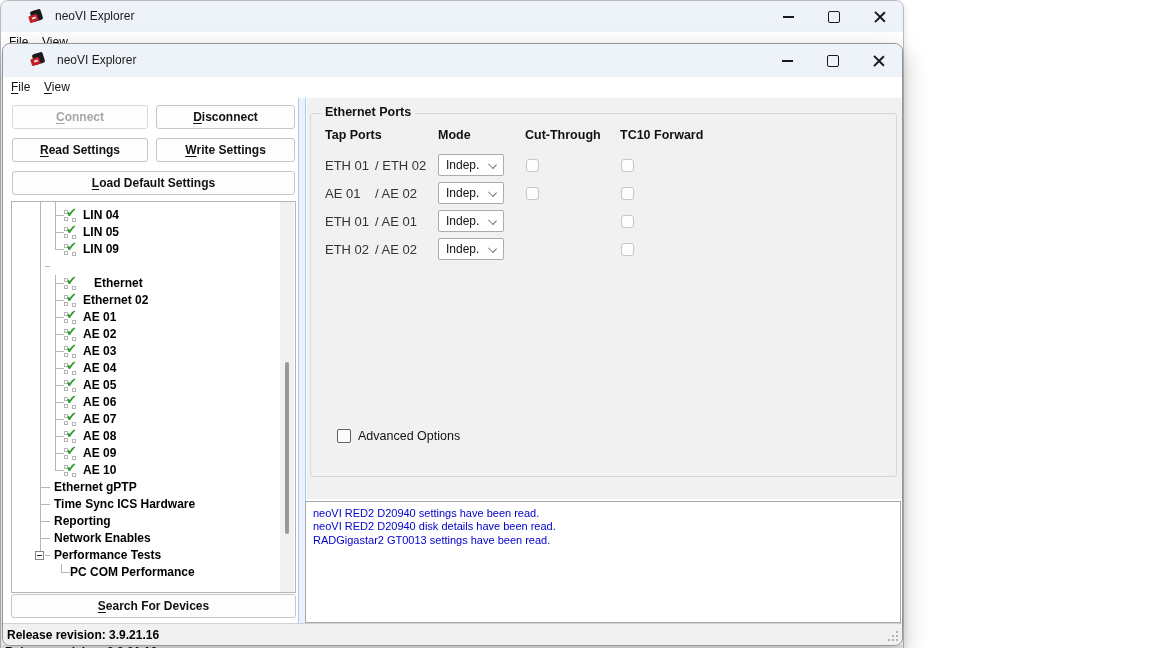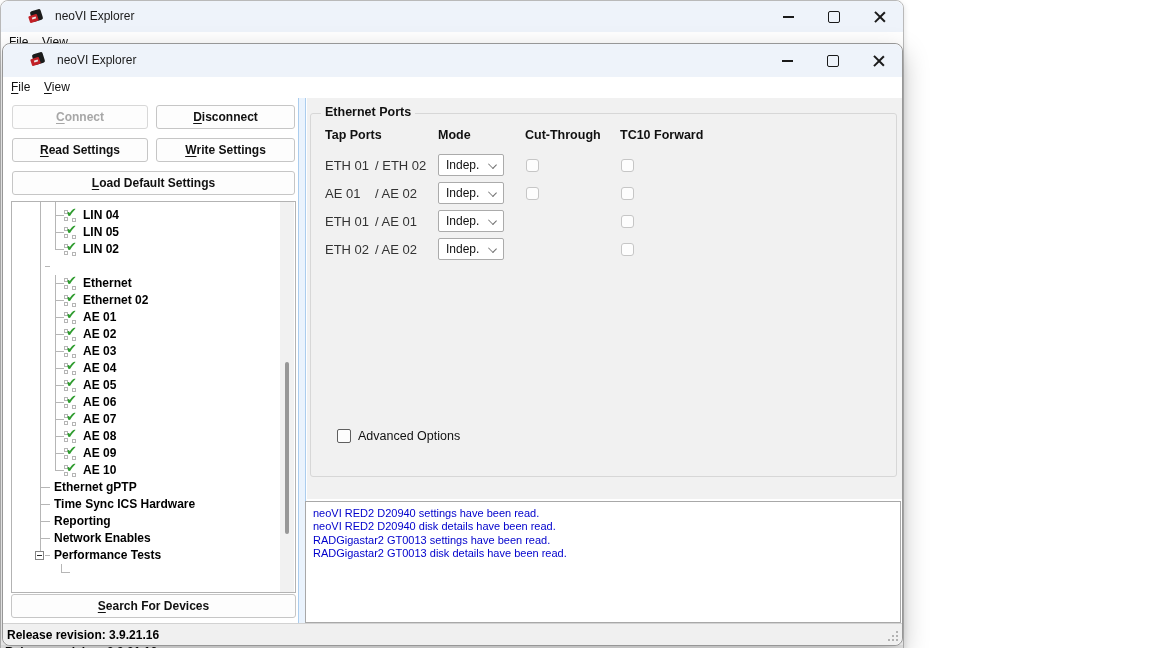--- a/index.html
+++ b/index.html
@@ -163,32 +163,32 @@
           <span class="tree-label" style="left: 71px;">LIN 05</span>
         </div>
         <div class="tl" style="left: 43px; top: 47px; width: 9px; height: 1px;"></div>
         <div class="tree-row" style="top: 39px;">
           <div class="net-icon">
             <div class="sq" style="left: 0px; top: 2px;"></div>
             <div class="sq" style="left: 0px; top: 9px;"></div>
             <div class="sq" style="left: 8px; top: 10px;"></div>
             <span class="chk">✔</span>
           </div>
-          <span class="tree-label" style="left: 71px;">LIN 02</span>
+          <span class="tree-label" style="left: 71px;">LIN 09</span>
         </div>
         <div class="tl" style="left: 33px; top: 64px; width: 5px; height: 1px;"></div>
         <div class="tl" style="left: 43px; top: 81px; width: 9px; height: 1px;"></div>
         <div class="tree-row" style="top: 73px;">
           <div class="net-icon">
             <div class="sq" style="left: 0px; top: 2px;"></div>
             <div class="sq" style="left: 0px; top: 9px;"></div>
             <div class="sq" style="left: 8px; top: 10px;"></div>
             <span class="chk">✔</span>
           </div>
-          <span class="tree-label" style="left: 71px;">Ethernet</span>
+          <span class="tree-label" style="left: 82px;">Ethernet</span>
         </div>
         <div class="tl" style="left: 43px; top: 98px; width: 9px; height: 1px;"></div>
         <div class="tree-row" style="top: 90px;">
           <div class="net-icon">
             <div class="sq" style="left: 0px; top: 2px;"></div>
             <div class="sq" style="left: 0px; top: 9px;"></div>
             <div class="sq" style="left: 8px; top: 10px;"></div>
             <span class="chk">✔</span>
           </div>
           <span class="tree-label" style="left: 71px;">Ethernet 02</span>
@@ -308,20 +308,23 @@
         <div class="tl" style="left: 28px; top: 336px; width: 10px; height: 1px;"></div>
         <div class="tree-row" style="top: 328px;">
           <span class="tree-label" style="left: 42px;">Network Enables</span>
         </div>
         <div class="tl" style="left: 33px; top: 353px; width: 5px; height: 1px;"></div>
         <div class="tree-row" style="top: 345px;">
           <div class="expander"></div>
           <span class="tree-label" style="left: 42px;">Performance Tests</span>
         </div>
         <div class="tl" style="left: 49px; top: 370px; width: 9px; height: 1px;"></div>
+        <div class="tree-row" style="top: 362px;">
+          <span class="tree-label" style="left: 58px;">PC COM Performance</span>
+        </div>
       </div>
 
     <div class="btn" style="left:8px;top:550px;width:283px;height:22px;"><span class="mn">S</span>earch For Devices</div>
 
     <div class="splitter"></div>
 
     <div class="settings-area">
       <div class="groupbox">
         <span class="legend">Ethernet Ports</span>
         <span class="col-h" style="left:14px">Tap Ports</span>
@@ -358,21 +361,20 @@
             <span class="chev"></span>
           </div>
           <span class="cb" style="left: 310px; top: 129px;"></span>
         </div>
     </div>
 
     <div class="logbox">
         <div class="log-line">neoVI RED2 D20940 settings have been read.</div>
         <div class="log-line">neoVI RED2 D20940 disk details have been read.</div>
         <div class="log-line">RADGigastar2 GT0013 settings have been read.</div>
-        <div class="log-line">RADGigastar2 GT0013 disk details have been read.</div>
       </div>
 
     <div class="statusbar">
       <span>Release revision: 3.9.21.16</span>
       <span class="grip">
         <i style="left:9px;top:1px"></i>
           <i style="left:5px;top:5px"></i>
           <i style="left:9px;top:5px"></i>
         <i style="left:1px;top:9px"></i>
           <i style="left:5px;top:9px"></i>

